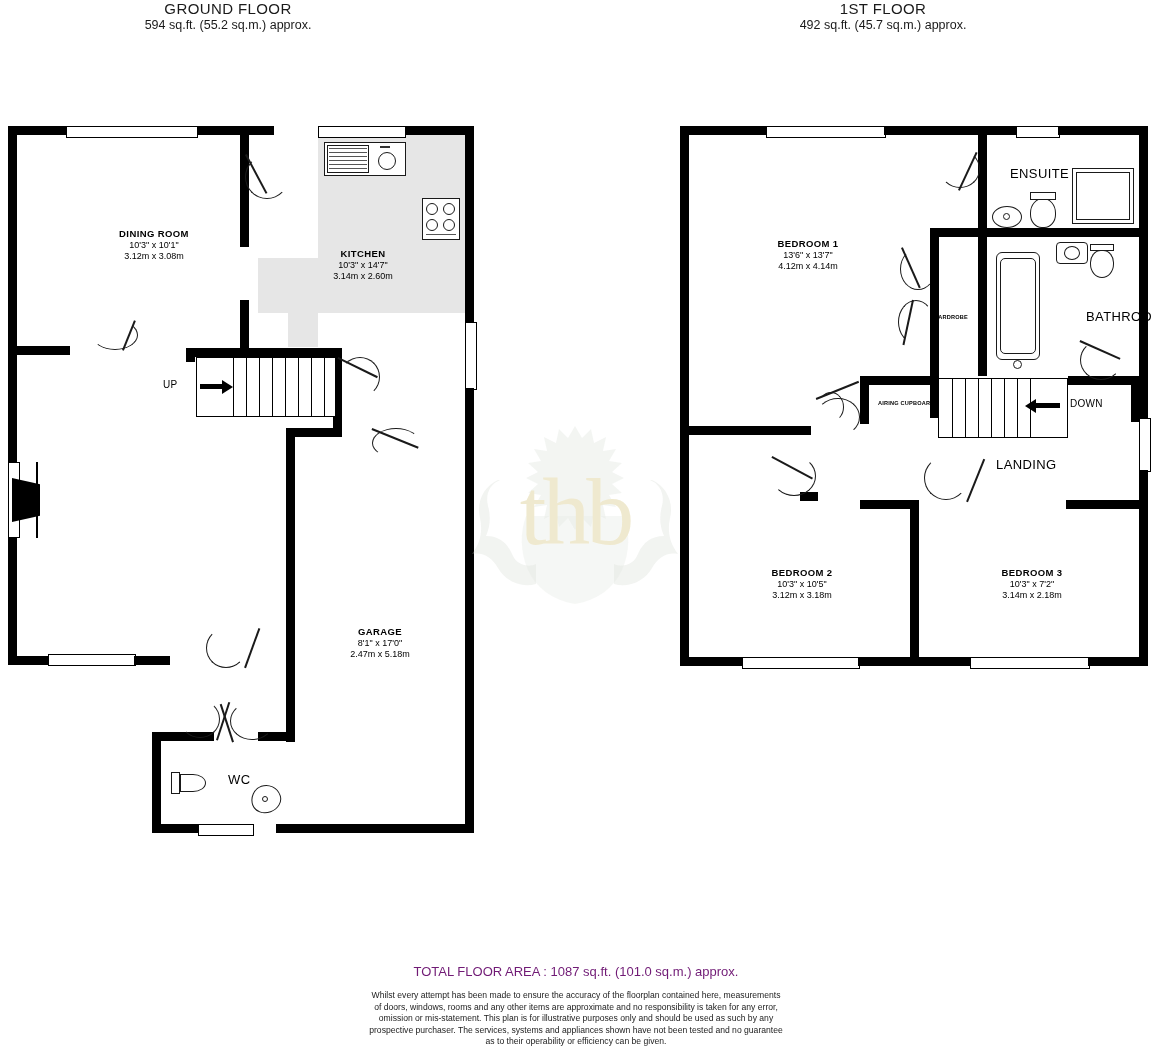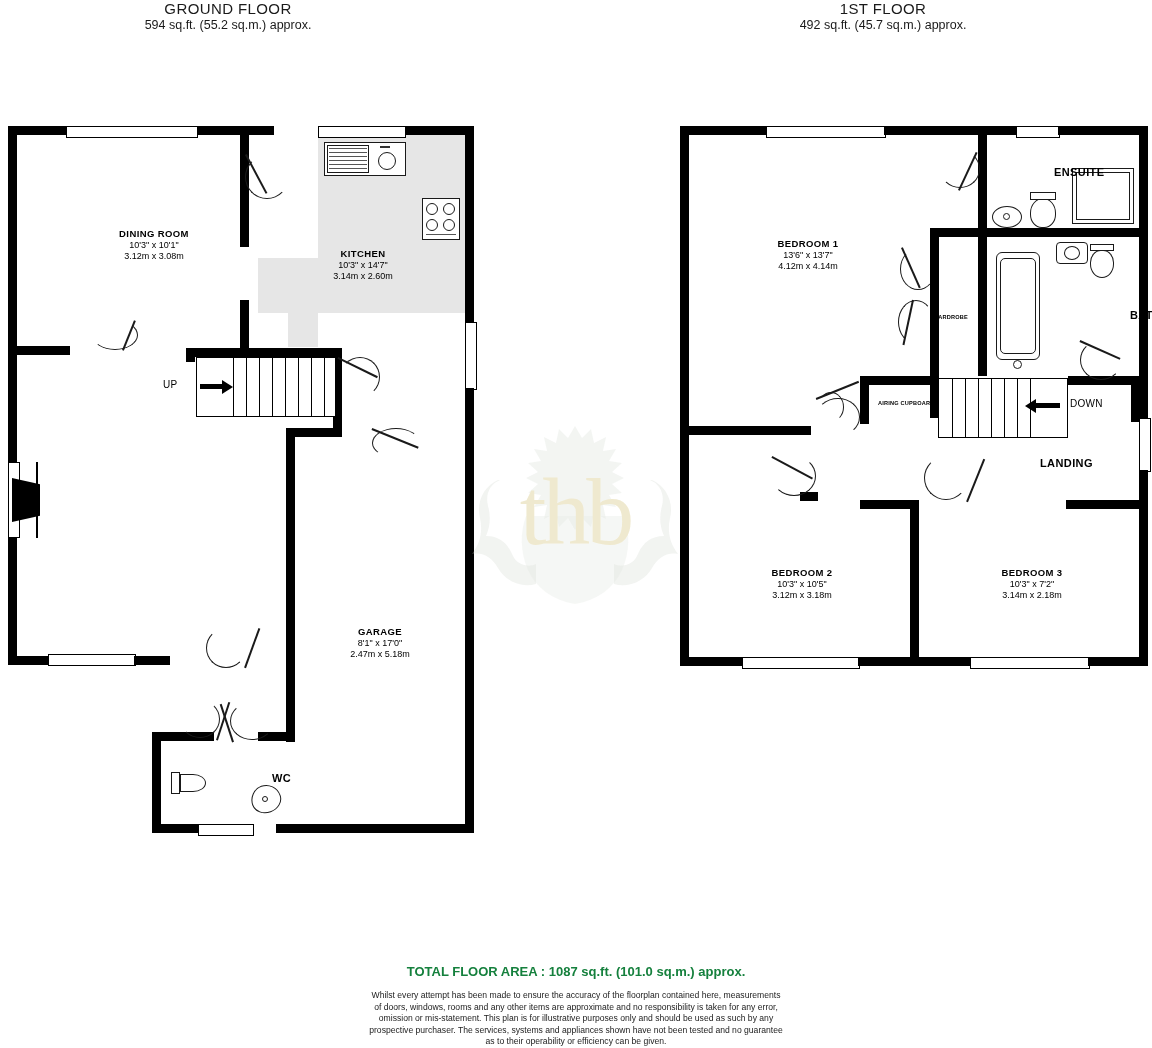--- a/index.html
+++ b/index.html
@@ -70,25 +70,24 @@
     display: block;
     white-space: nowrap;
   }
   .room .d1, .room .d2 {
     font-size: 9px;
     display: block;
     white-space: nowrap;
   }
   .label-plain {
     position: absolute;
-    font-size: 11px;
-    font-weight: bold;
+    font-size: 13px;
+    font-weight: normal;
     letter-spacing: 0.4px;
     white-space: nowrap;
-    margin-left: 44px;
   }
   .label-small {
     position: absolute;
     font-size: 5.6px;
     font-weight: bold;
     letter-spacing: 0.2px;
     white-space: nowrap;
   }
 
   
@@ -151,22 +150,21 @@
   }
   .fx-round { border-radius: 50%; }
   .shade { position: absolute; background: #e6e6e6; }
 
   
   .total {
     position: absolute;
     width: 100%;
     text-align: center;
     font-size: 13px;
-    color: #15803d;
-    font-weight: bold;
+    color: #701a75;
   }
   .disclaimer {
     position: absolute;
     width: 100%;
     text-align: center;
     font-size: 8.6px;
     line-height: 11.6px;
     color: #222;
   }
 

